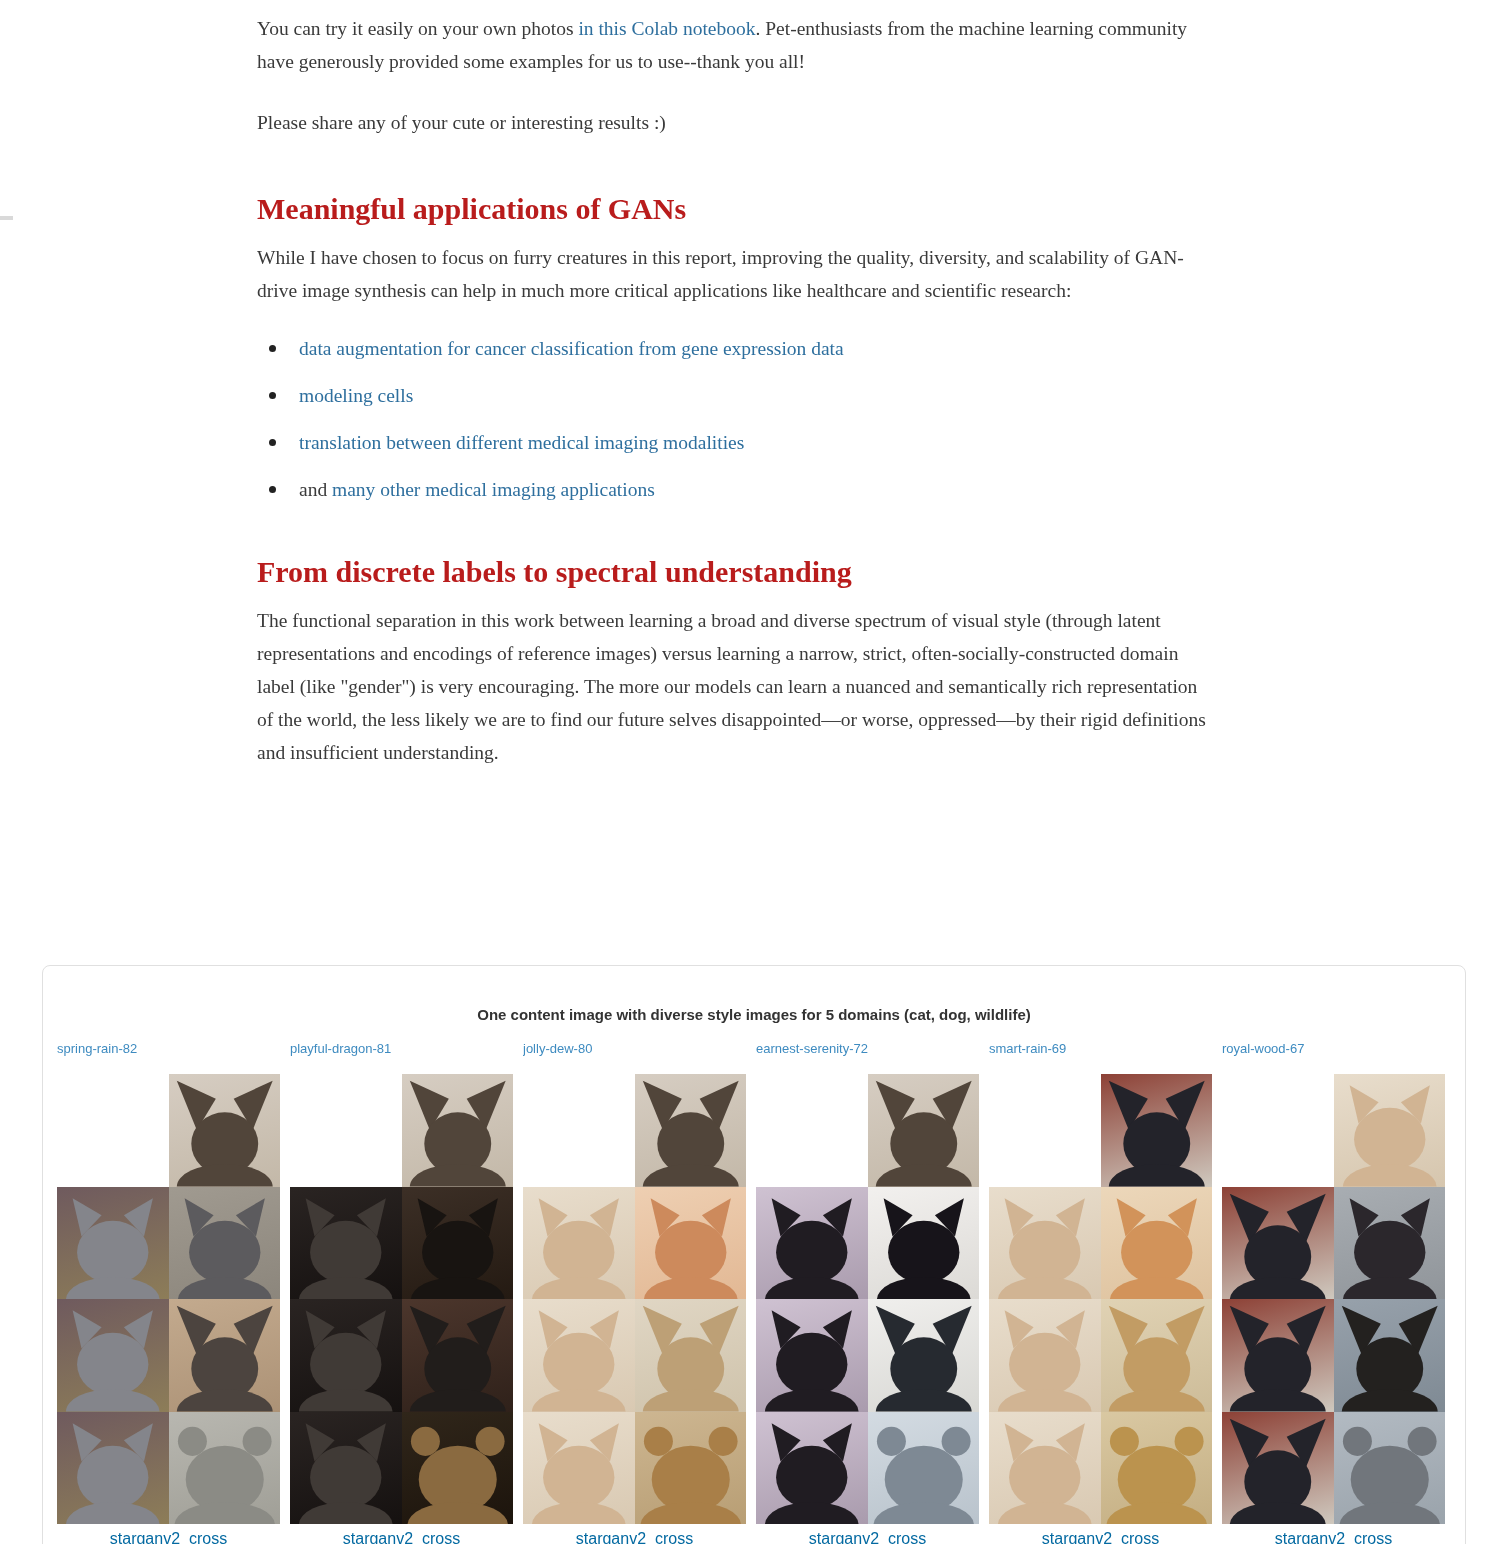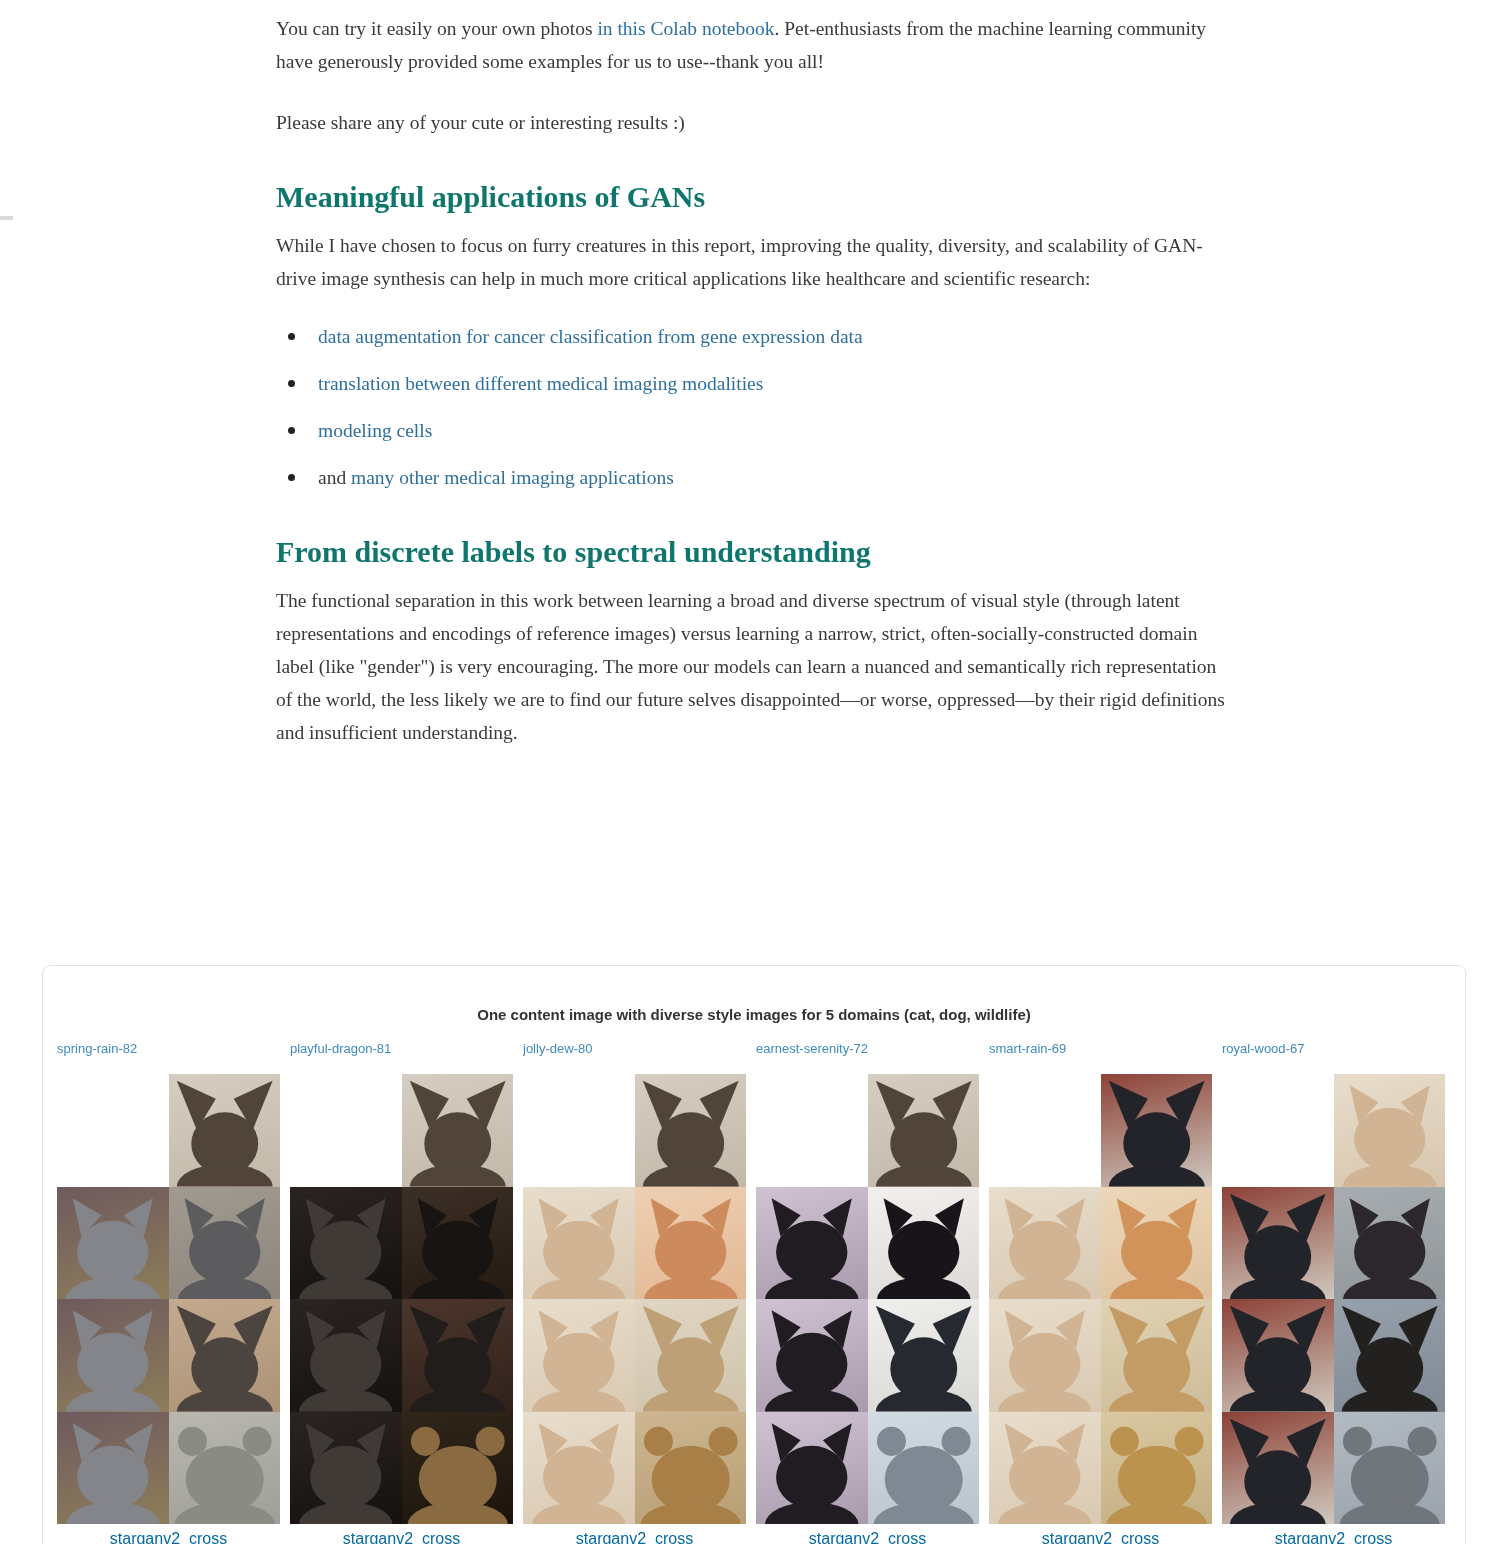--- a/index.html
+++ b/index.html
@@ -2,23 +2,23 @@
 <html><head>
 <meta charset="utf-8">
 <style>
   html,body{margin:0;padding:0;}
   body{
     width:1496px;height:1544px;position:relative;overflow:hidden;
     background:#ffffff;color:#3a3a3a;
     font-family:"Liberation Serif", serif;
   }
   .edge-tick{position:absolute;left:0;top:216px;width:13px;height:4px;background:#d9d9d9;}
-  .article{position:absolute;left:276px;top:12px;width:950px;}
+  .article{position:absolute;left:257px;top:12px;width:950px;}
   .article p{font-size:19.5px;line-height:33px;margin:0 0 28px;}
-  .article h2{font-size:30px;line-height:36px;font-weight:600;color:#0f766e;margin:40px 0 14px;}
+  .article h2{font-size:30px;line-height:36px;font-weight:600;color:#b91c1c;margin:52px 0 14px;}
   a.link{color:#2e6f9e;text-decoration:none;cursor:pointer;}
   ul.apps{list-style:none;margin:30px 0 44px;padding:0 0 0 42px;}
   ul.apps li{position:relative;font-size:19.5px;line-height:24px;margin-bottom:23px;color:#3a3a3a;}
   ul.apps li::before{content:"";position:absolute;left:-30px;top:8px;width:7px;height:7px;border-radius:50%;background:#222;}
   .panel{
     position:absolute;left:42px;top:965px;width:1424px;height:610px;
     background:#fff;border:1px solid #e0e0e0;border-radius:8px;box-sizing:border-box;
   }
   .panel-title{
     text-align:center;margin-top:40px;
@@ -70,22 +70,22 @@
   <p><span>You can try it easily on your own photos </span><a class="link">in this Colab notebook</a><span>. Pet-enthusiasts from the machine learning community have generously provided some examples for us to use--thank you all!</span></p>
 
   <p>Please share any of your cute or interesting results :)</p>
 
   <h2>Meaningful applications of GANs</h2>
 
   <p style="margin-bottom:0;">While I have chosen to focus on furry creatures in this report, improving the quality, diversity, and scalability of GAN-drive image synthesis can help in much more critical applications like healthcare and scientific research:</p>
 
   <ul class="apps">
     <li><a class="link">data augmentation for cancer classification from gene expression data</a></li>
+    <li><a class="link">modeling cells</a></li>
     <li><a class="link">translation between different medical imaging modalities</a></li>
-    <li><a class="link">modeling cells</a></li>
     <li><span>and </span><a class="link">many other medical imaging applications</a></li>
   </ul>
 
   <h2>From discrete labels to spectral understanding</h2>
 
   <p>The functional separation in this work between learning a broad and diverse spectrum of visual style (through latent representations and encodings of reference images) versus learning a narrow, strict, often-socially-constructed domain label (like "gender") is very encouraging. The more our models can learn a nuanced and semantically rich representation of the world, the less likely we are to find our future selves disappointed—or worse, oppressed—by their rigid definitions and insufficient understanding.</p>
 </div>
 
 <div class="panel">
   <div class="panel-title">One content image with diverse style images for 5 domains (cat, dog, wildlife)</div>

